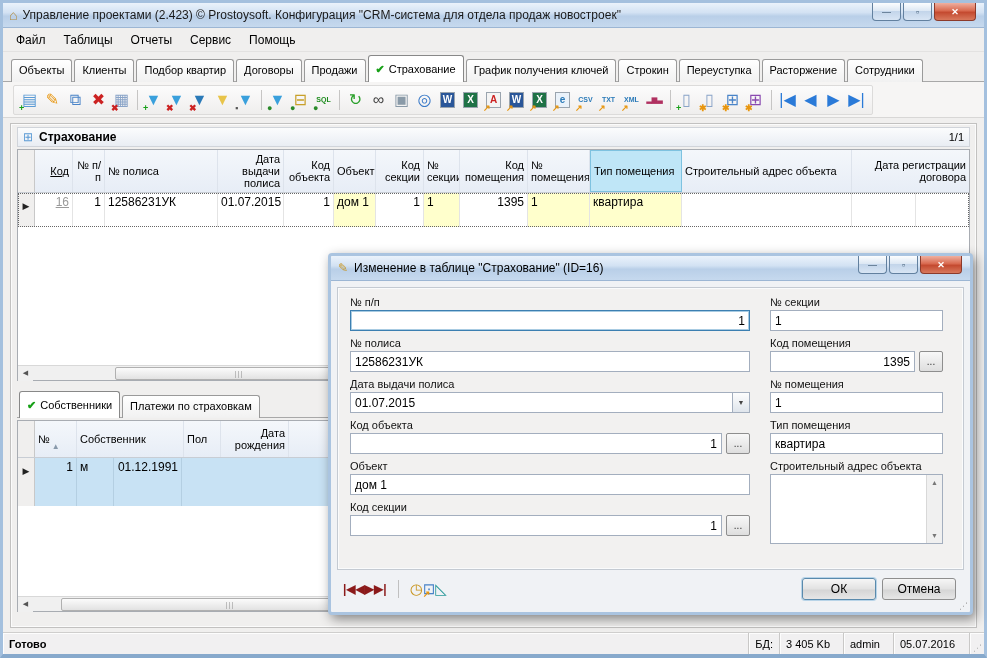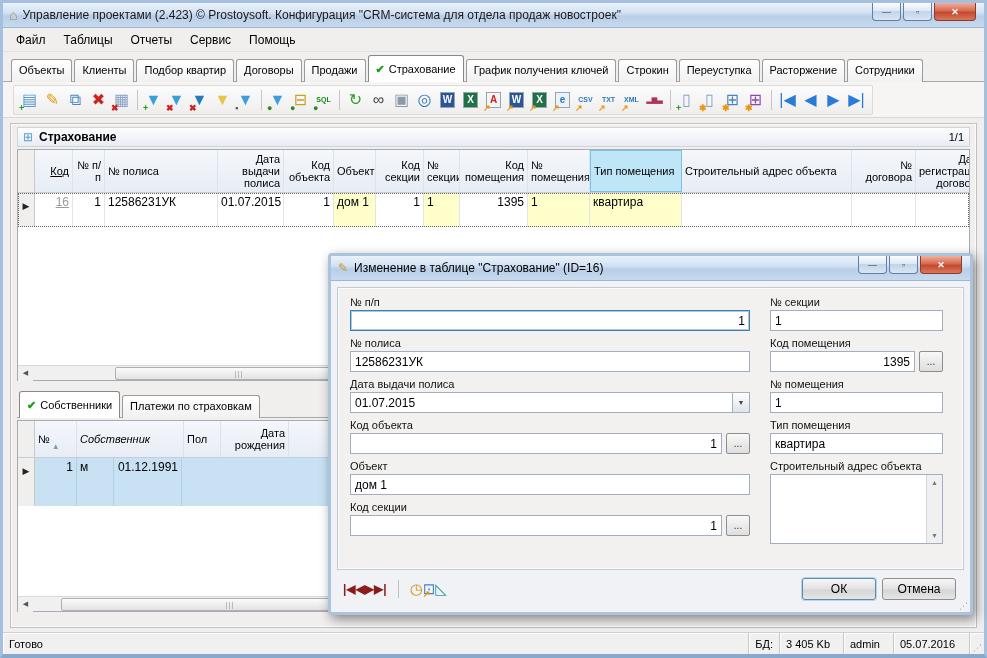--- a/index.html
+++ b/index.html
@@ -92,32 +92,32 @@
   
   .c0{width:38px;text-decoration:underline;} .c1{width:32px;} .c2{width:113px;} .c3{width:66px;} .c4{width:50px;}
   .c5{width:42px;} .c6{width:48px;} .c7{width:36px;} .c8{width:68px;} .c9{width:62px;}
   .c10{width:92px;} .c11{width:170px;} .c12{width:64px;} .c13{flex:1; border-right:none;}
 
   
   .sub-tabs { display:flex; align-items:flex-end; margin-top:10px; height:27px;
     border-bottom:1px solid #a8a8a8; padding-left:2px; }
   .owners-grid { height:192px; margin-top:2px; }
   .o-head .gh { height:36px; }
-  .o0{width:42px;} .o1{width:107px;font-style:italic;} .o2{width:37px;} .o3{width:68px;} .o4{flex:1; border-right:none;}
+  .o0{width:42px;} .o1{width:107px;} .o2{width:37px;} .o3{width:68px;} .o4{flex:1; border-right:none;}
   .o-row { display:flex; background:#c8e2f4; }
   .o-row .gc { height:48px; white-space:normal; line-height:15px; border-right:1px solid #b4cfe2; }
   .o-row .marker { background:#f0efee; }
   .sort-arrow { font-size:8px; color:#8899aa; margin-left:2px; align-self:flex-end; padding-bottom:2px;}
 
   
   .statusbar { height:22px; background:#f1f0f1; border-top:1px solid #cfcecd;
     display:flex; align-items:stretch; font-size:11px; }
   .sb-sec { display:flex; align-items:center; padding:0 6px; border-right:1px solid #c9c8c7;
     box-shadow:inset 1px 1px 0 #fdfdfd; white-space:nowrap; overflow:hidden; }
-  .sb-state { flex:1; }
+  .sb-state { flex:1;font-weight:bold; }
   .sb-grip { width:14px; border-right:none; display:flex; align-items:flex-end;
     justify-content:flex-end; color:#aaa; font-size:9px; padding:0 2px 1px 0; }
 
   
   .dialog { position:absolute; left:325px; top:250px; width:645px; height:362px;
     border:3px solid #aac4e0; border-radius:4px; background:#f0f2f5;
     box-shadow:3px 4px 12px rgba(0,0,0,.45); z-index:10; display:flex; flex-direction:column; }
   .dlg-titlebar { height:25px; display:flex; align-items:center; padding-left:7px;
     background:linear-gradient(#eaf2fb,#d3e2f3 40%,#b9cfe8 55%,#c6d9ee);
     border-bottom:1px solid #9cb6d4; border-radius:2px 2px 0 0; }
@@ -353,21 +353,20 @@
         <div class="gh c2">№ полиса</div>
         <div class="gh c3 al-r">Дата выдачи полиса</div>
         <div class="gh c4 al-r">Код объекта</div>
         <div class="gh c5">Объект</div>
         <div class="gh c6 al-r">Код секции</div>
         <div class="gh c7">№ секции</div>
         <div class="gh c8 al-r">Код помещения</div>
         <div class="gh c9">№ помещения</div>
         <div class="gh c10 hl">Тип помещения</div>
         <div class="gh c11">Строительный адрес объекта</div>
-        <div class="gh c12 al-r">№ договора</div>
         <div class="gh c13 al-r2">Дата регистрации договора</div>
       </div>
       <div class="g-row">
         <div class="marker">▶</div>
         <div class="gc c0 al-r2 id-gray">16</div>
         <div class="gc c1 al-r2">1</div>
         <div class="gc c2">12586231УК</div>
         <div class="gc c3 al-r2">01.07.2015</div>
         <div class="gc c4 al-r2">1</div>
         <div class="gc c5 yellow">дом 1</div>

